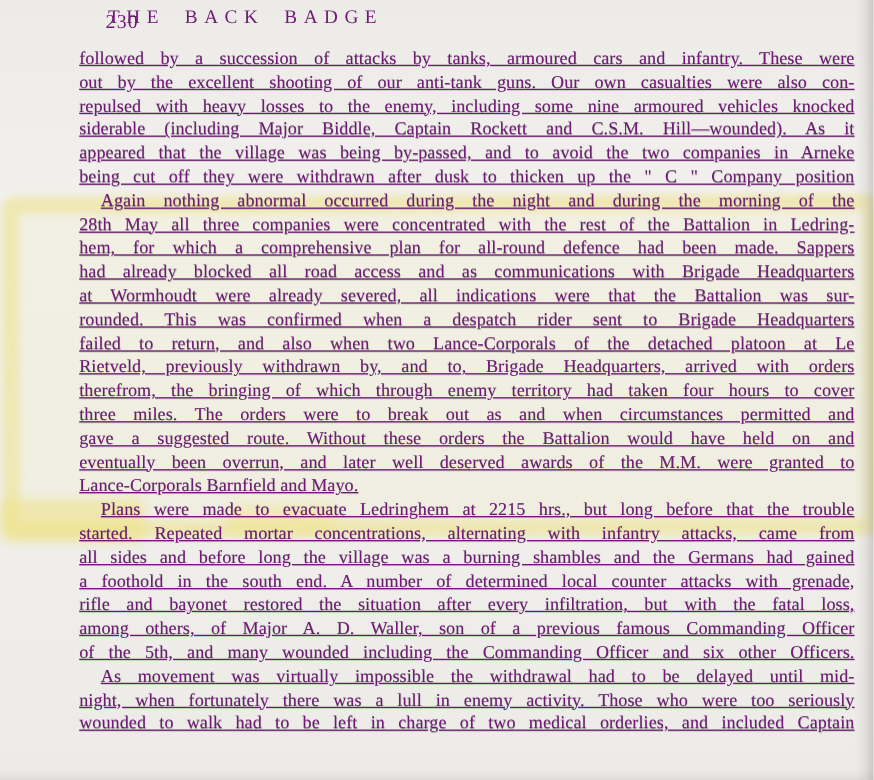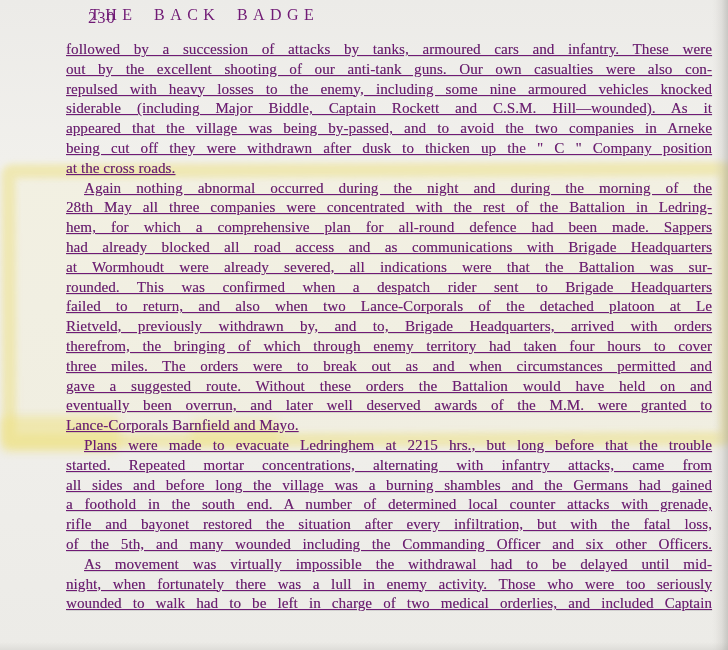--- a/index.html
+++ b/index.html
@@ -116,21 +116,20 @@
 
   <div class="text">
 
     <div class="para">
       <div class="line">followed by a succession of attacks by tanks, armoured cars and infantry. These were</div>
       <div class="line">out by the excellent shooting of our anti-tank guns. Our own casualties were also con-</div>
       <div class="line">repulsed with heavy losses to the enemy, including some nine armoured vehicles knocked</div>
       <div class="line">siderable (including Major Biddle, Captain Rockett and C.S.M. Hill—wounded). As it</div>
       <div class="line">appeared that the village was being by-passed, and to avoid the two companies in Arneke</div>
       <div class="line">being cut off they were withdrawn after dusk to thicken up the " C " Company position</div>
-      <div class="line short">at the cross roads.</div>
     </div>
 
     <div class="para">
       <div class="line indent">Again nothing abnormal occurred during the night and during the morning of the</div>
       <div class="line">28th May all three companies were concentrated with the rest of the Battalion in Ledring-</div>
       <div class="line">hem, for which a comprehensive plan for all-round defence had been made. Sappers</div>
       <div class="line">had already blocked all road access and as communications with Brigade Headquarters</div>
       <div class="line">at Wormhoudt were already severed, all indications were that the Battalion was sur-</div>
       <div class="line">rounded. This was confirmed when a despatch rider sent to Brigade Headquarters</div>
       <div class="line">failed to return, and also when two Lance-Corporals of the detached platoon at Le</div>
@@ -141,20 +140,21 @@
       <div class="line">eventually been overrun, and later well deserved awards of the M.M. were granted to</div>
       <div class="line short">Lance-Corporals Barnfield and Mayo.</div>
     </div>
 
     <div class="para">
       <div class="line indent">Plans were made to evacuate Ledringhem at 2215 hrs., but long before that the trouble</div>
       <div class="line">started. Repeated mortar concentrations, alternating with infantry attacks, came from</div>
       <div class="line">all sides and before long the village was a burning shambles and the Germans had gained</div>
       <div class="line">a foothold in the south end. A number of determined local counter attacks with grenade,</div>
       <div class="line">rifle and bayonet restored the situation after every infiltration, but with the fatal loss,</div>
+      <div class="line">among others, of Major A. D. Waller, son of a previous famous Commanding Officer</div>
       <div class="line">of the 5th, and many wounded including the Commanding Officer and six other Officers.</div>
     </div>
 
     <div class="para">
       <div class="line indent">As movement was virtually impossible the withdrawal had to be delayed until mid-</div>
       <div class="line">night, when fortunately there was a lull in enemy activity. Those who were too seriously</div>
       <div class="line">wounded to walk had to be left in charge of two medical orderlies, and included Captain</div>
     </div>
 
   </div>

